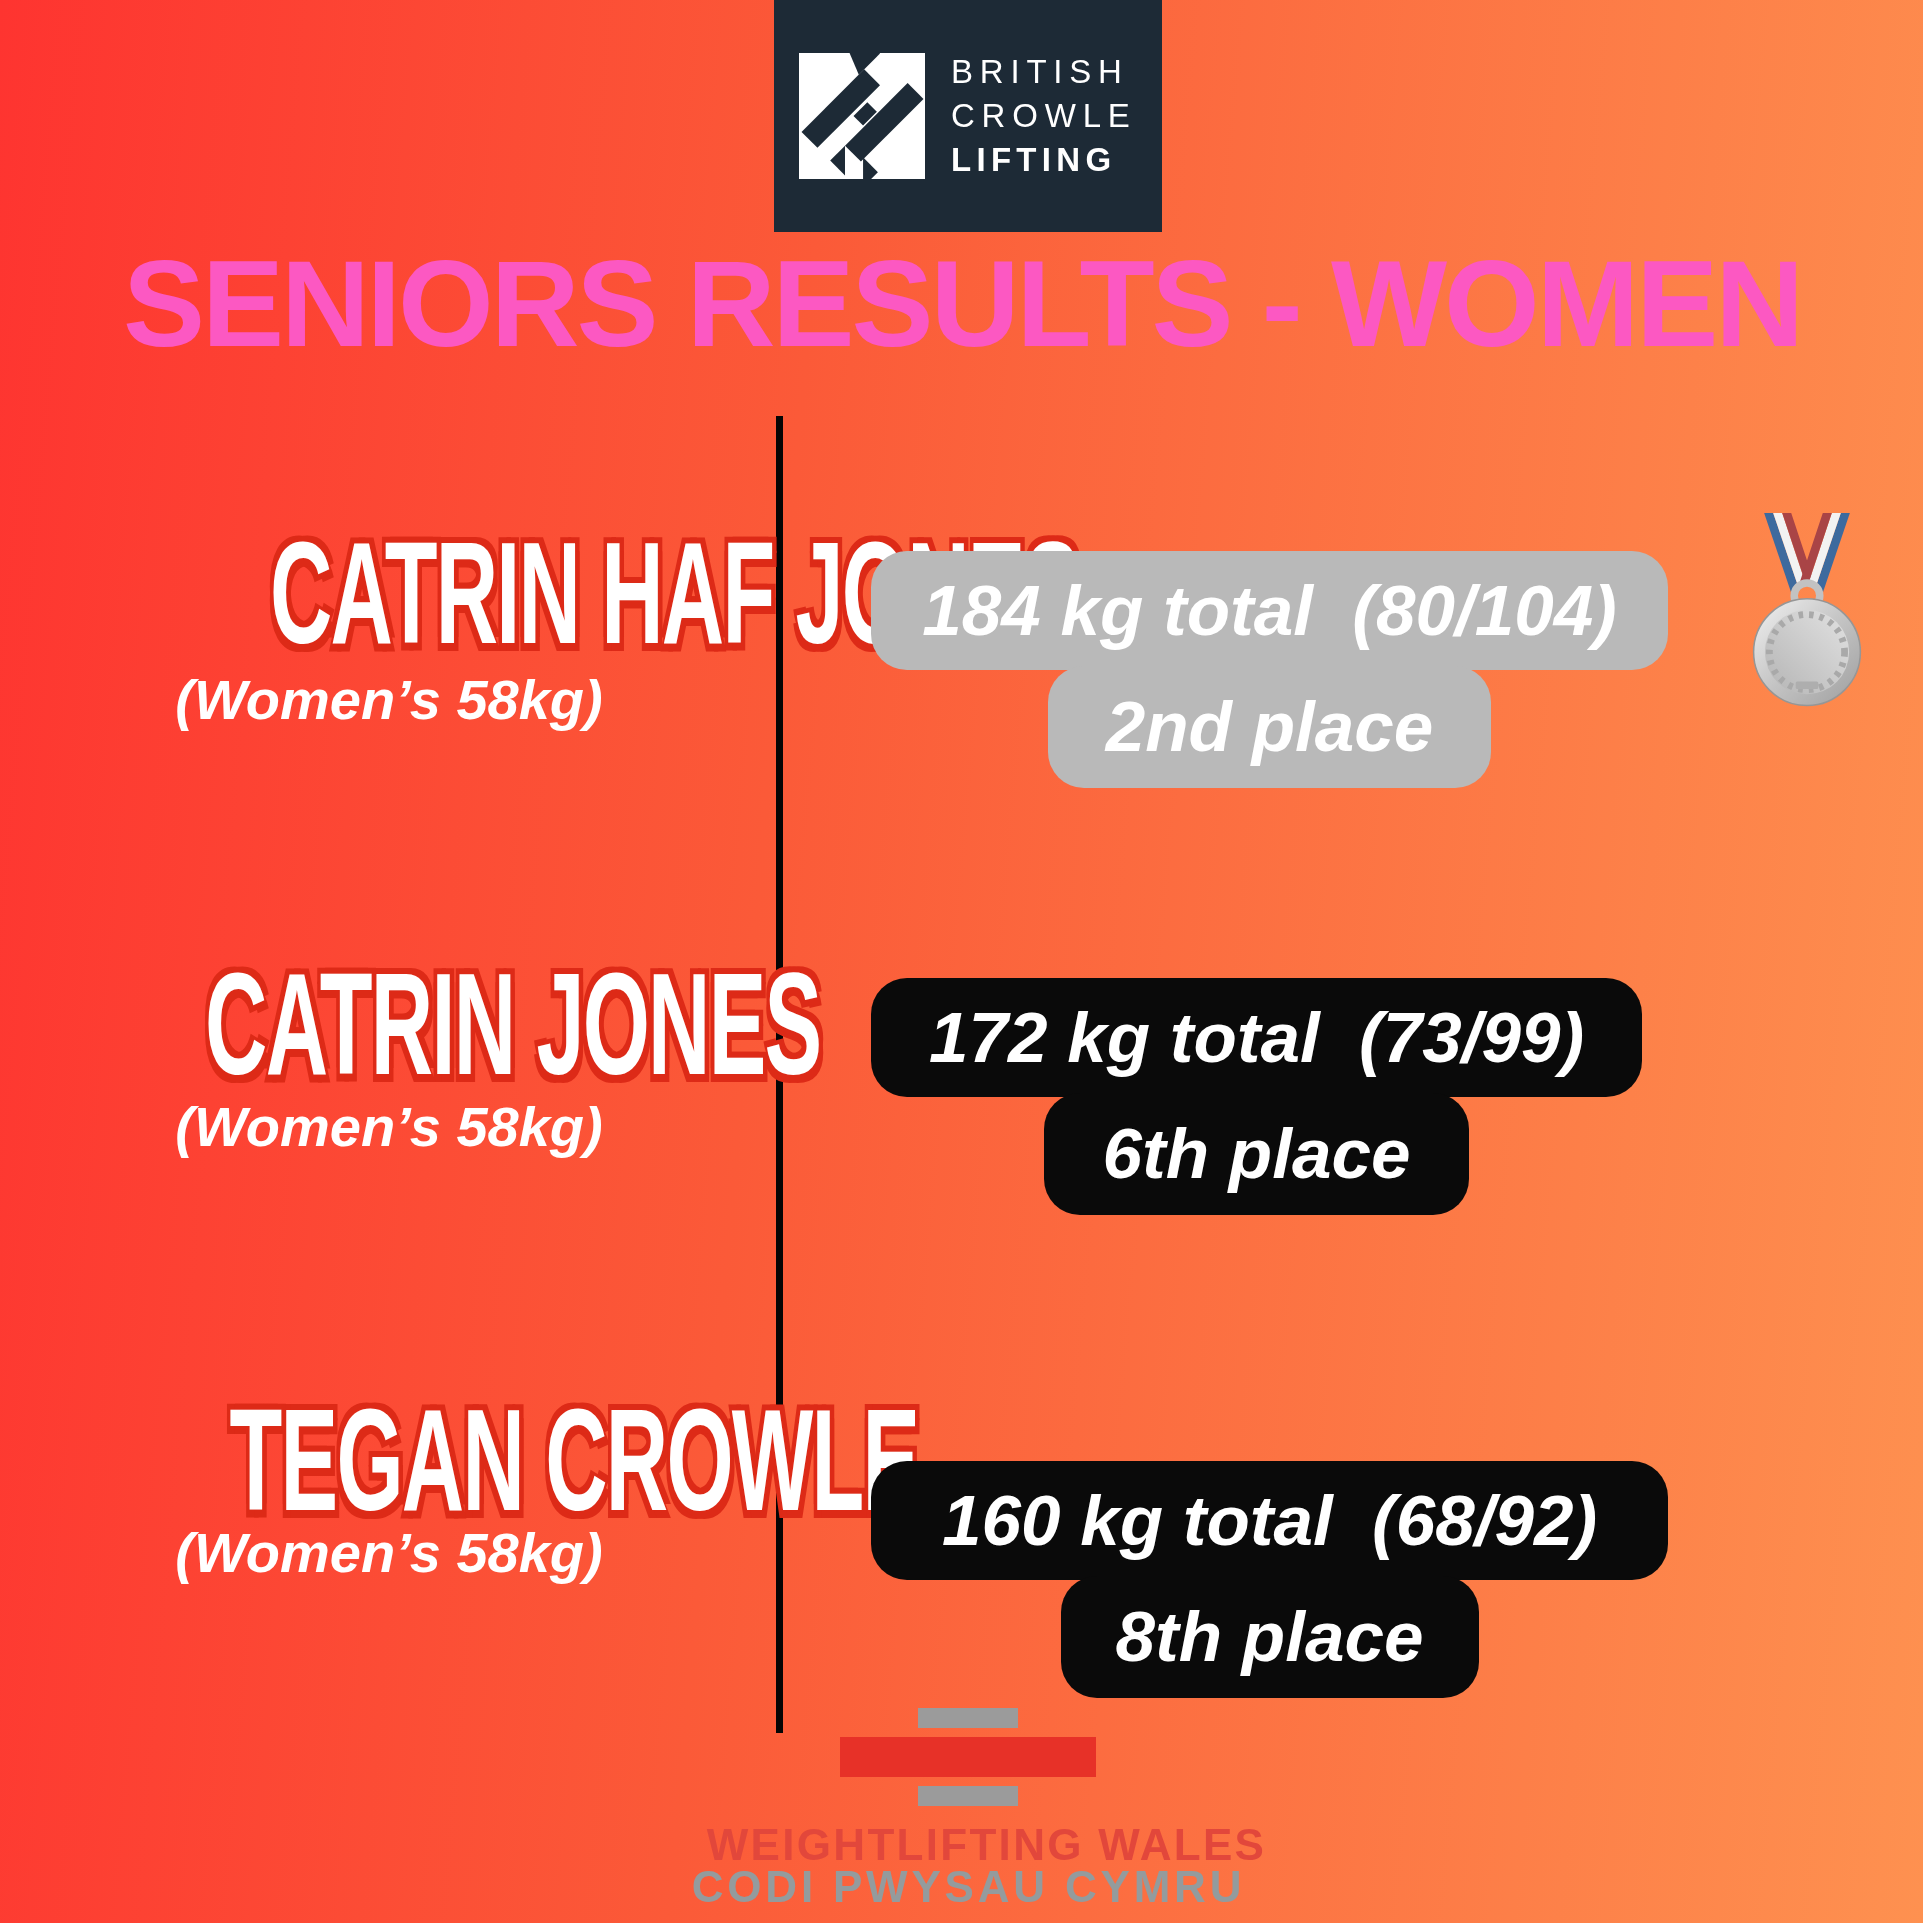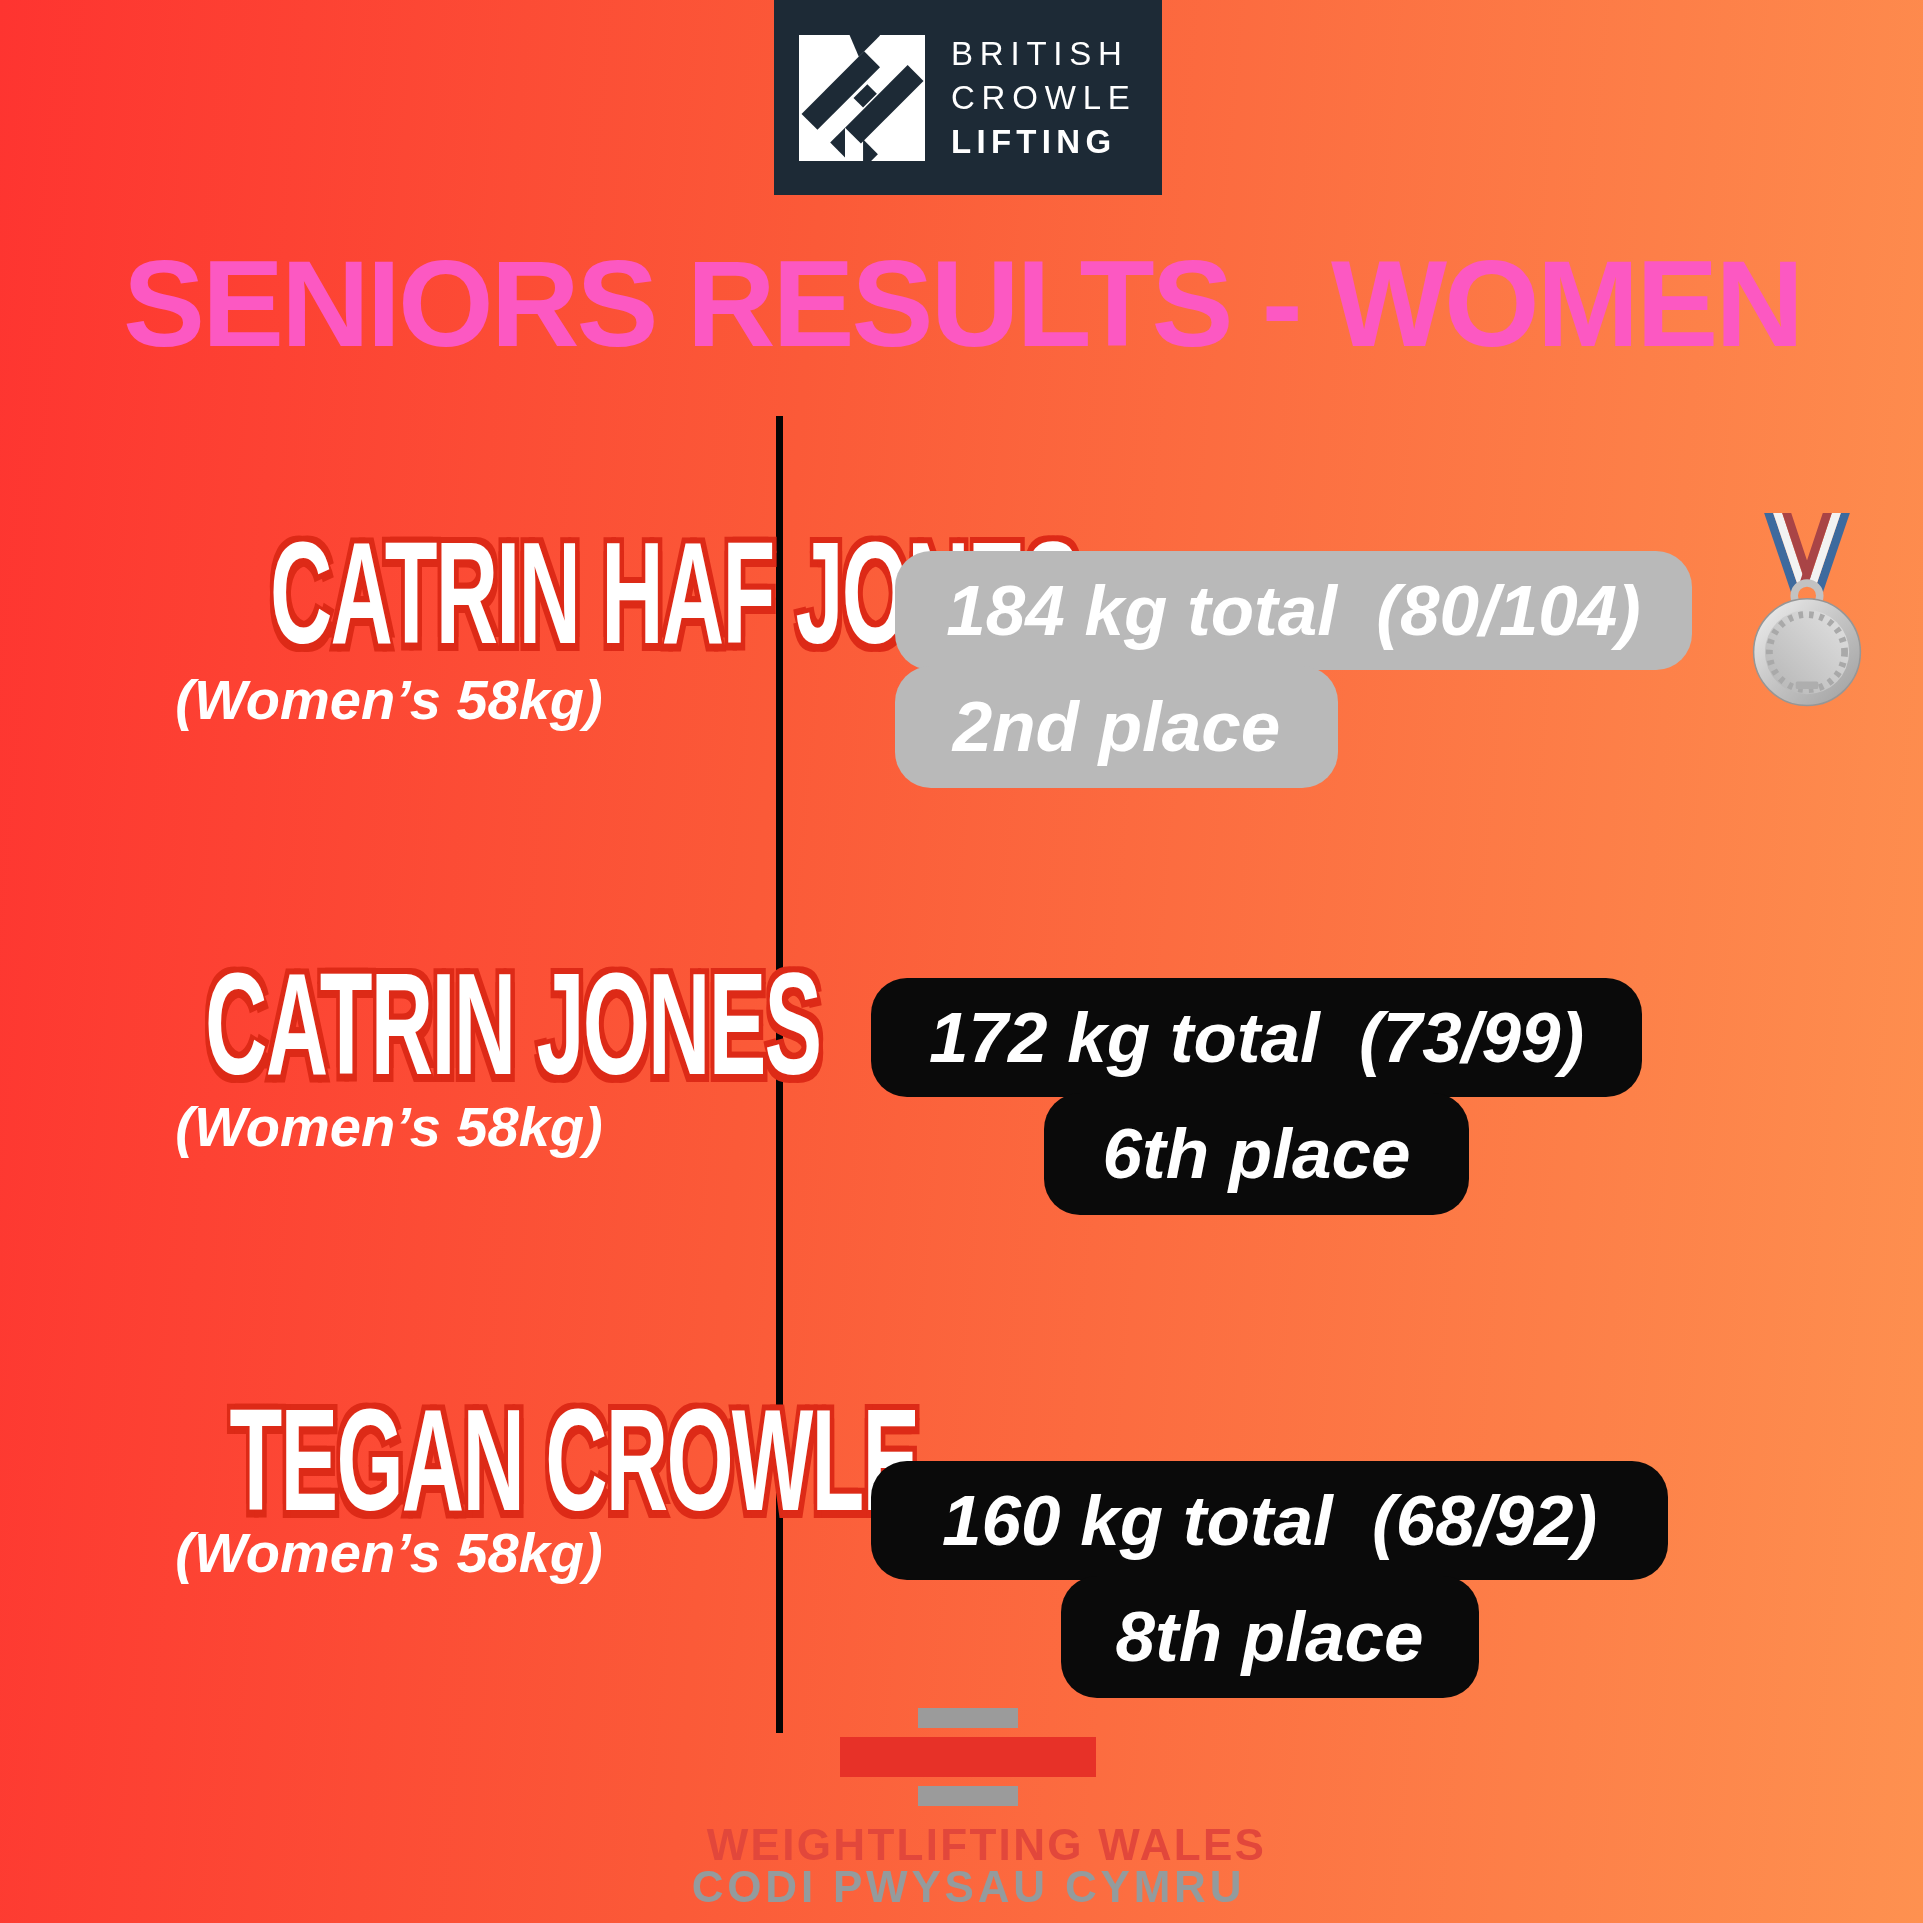--- a/index.html
+++ b/index.html
@@ -9,21 +9,21 @@
     overflow:hidden;
   }
   .poster{
     position:relative;
     width:1924px;height:1924px;
     background:linear-gradient(95deg,#fe3430 0%,#fb5a38 40%,#fe9150 100%);
   }
 
   
   .logo-box{
-    position:absolute;left:774px;top:0;width:388px;height:195px;
+    position:absolute;left:774px;top:0;width:388px;height:232px;
     background:#1d2a36;
     display:flex;align-items:center;justify-content:center;gap:25.6px;
   }
   .logo-square{width:126px;height:126px;background:#ffffff;flex:0 0 auto;}
   .logo-text{color:#ffffff;font-size:33px;line-height:44px;letter-spacing:6.8px;font-weight:400;}
   .logo-text .l3{font-weight:700;letter-spacing:5.3px;}
 
   
   .title{
     position:absolute;left:0;top:239px;width:1924px;
@@ -59,21 +59,21 @@
   .b-line1,.b-line2{
     display:flex;align-items:center;justify-content:center;
     border-radius:36px;
   }
   .b-line1{height:119px;}
   .b-line2{height:122px;margin:-4.5px auto 0 auto;}
   .b-text{
     font-size:71px;font-weight:700;font-style:italic;color:#ffffff;
     white-space:pre;line-height:1;
   }
-  .bub-gray .b-line1,.bub-gray .b-line2{background:#b9b9b9;margin-left:24px;}
+  .bub-gray .b-line1,.bub-gray .b-line2{background:#b9b9b9;}
   .bub-black .b-line1,.bub-black .b-line2{background:#0a0a0a;text-align:right;}
   .r1-bubble .b-line1{width:797px;} .r1-bubble .b-line2{width:443px;}
   .r2-bubble .b-line1{width:771px;} .r2-bubble .b-line2{width:425px;}
   .r3-bubble .b-line1{width:797px;margin-top:28px;} .r3-bubble .b-line2{width:418px;}
 
   
   .medal{position:absolute;left:1743px;top:513px;width:128px;height:194px;}
 
   
   .barbell{position:absolute;}

